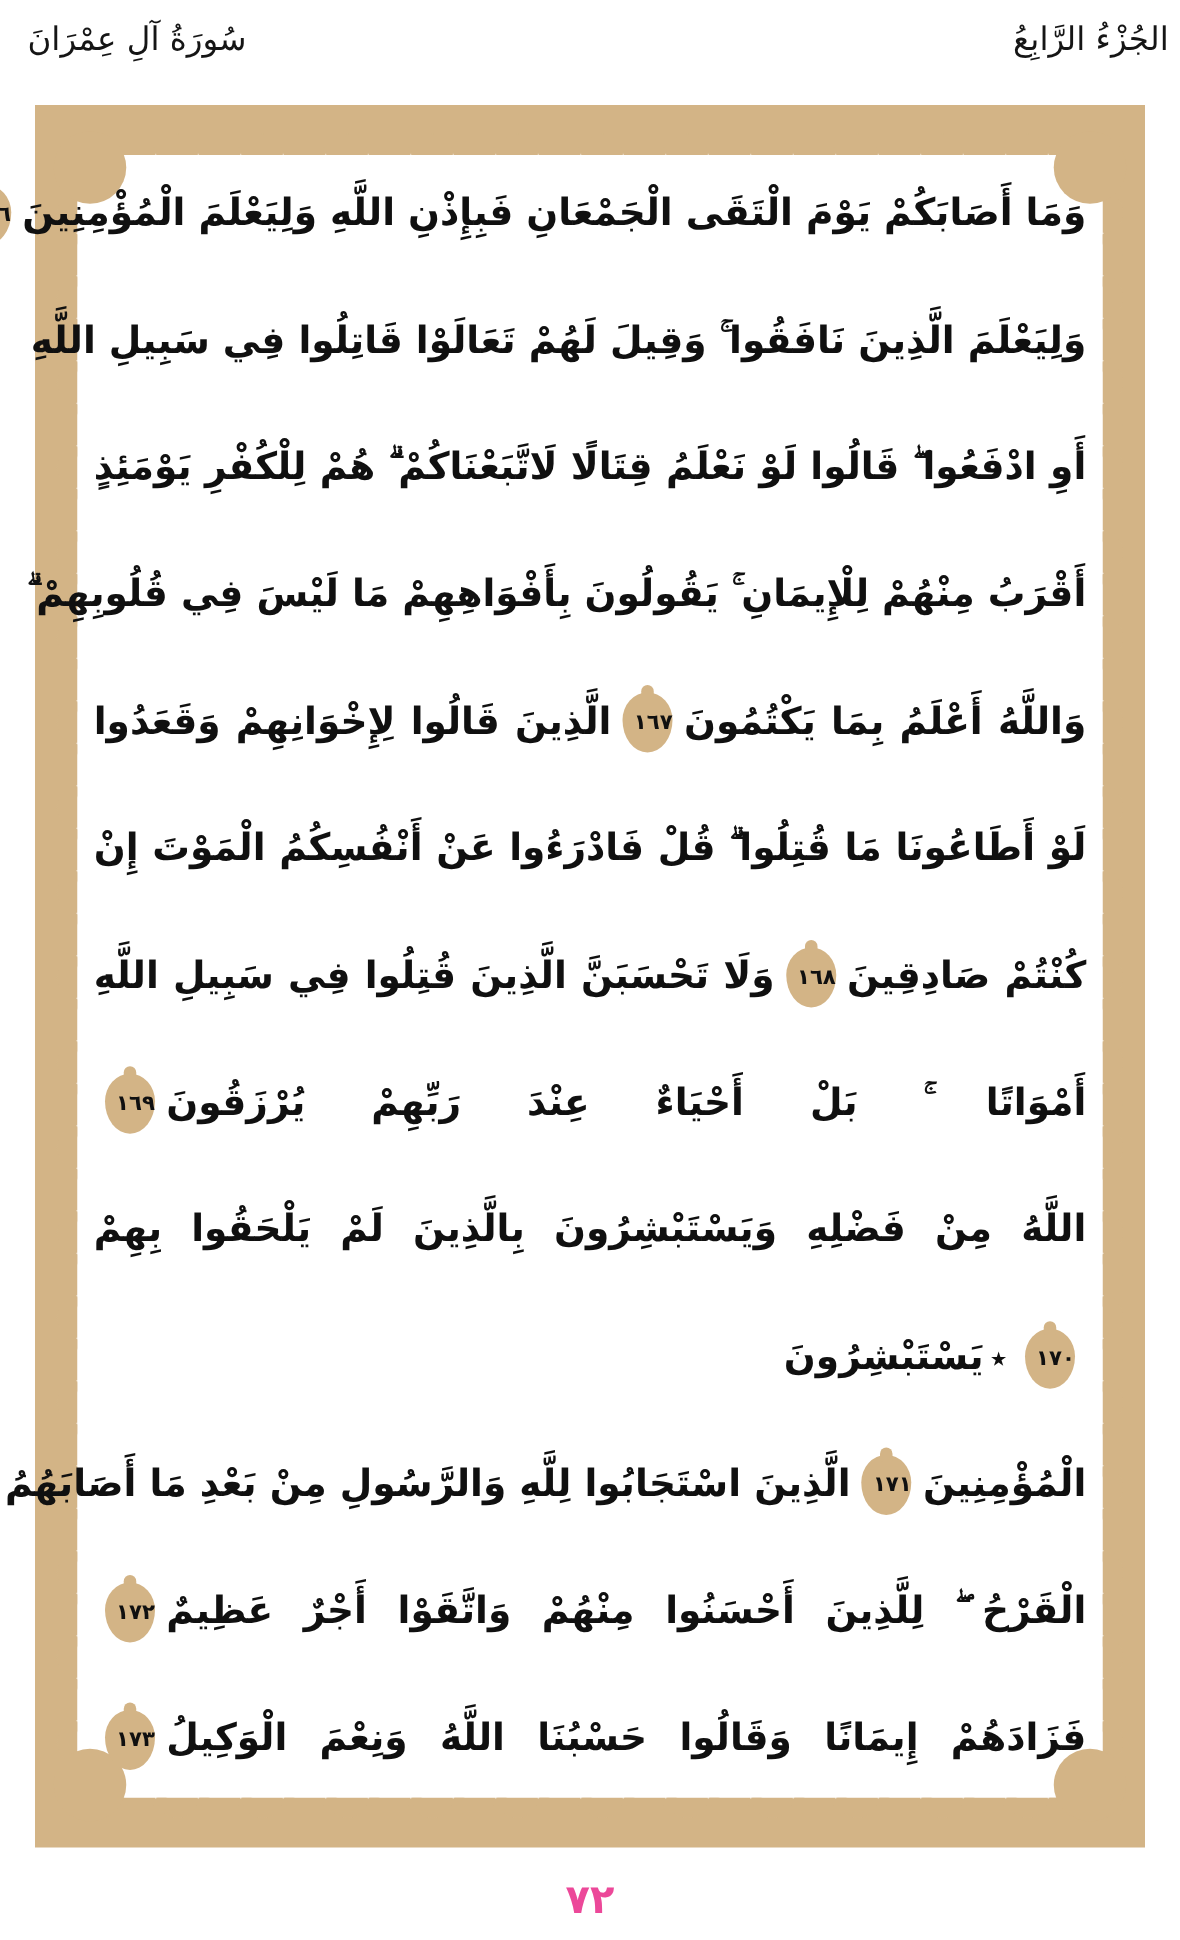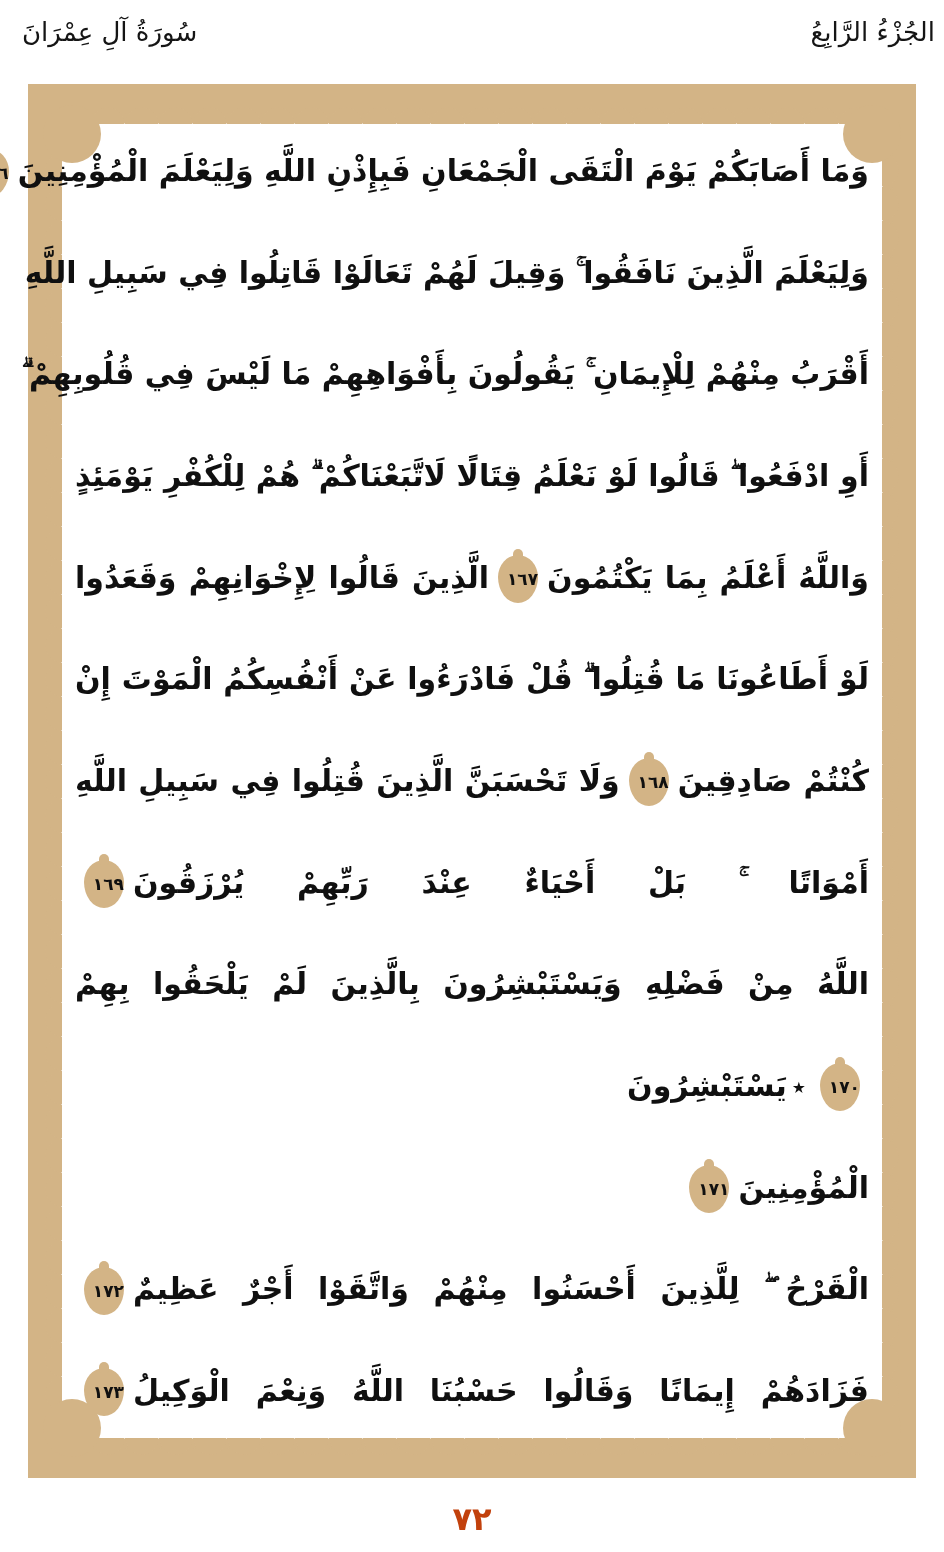--- a/index.html
+++ b/index.html
@@ -98,21 +98,21 @@
     line-height:48px;color:var(--ink);text-align:center;
   }
   .hizb-star{
     display:inline-block;font-size:26px;vertical-align:middle;
     margin:0 5px;color:var(--ink);line-height:1;
   }
 
   
   .page-number{
     position:absolute;left:0;right:0;top:1500px;
-    text-align:center;font-size:32px;font-weight:bold;color:#c2410c;
+    text-align:center;font-size:32px;font-weight:bold;color:#ec4899;
   }
 </style>
 </head>
 <body>
 
 <div class="page">
 
   <div class="hdr hdr-right">الجُزْءُ الرَّابِعُ</div>
   <div class="hdr hdr-left">سُورَةُ آلِ عِمْرَانَ</div>
 
@@ -123,28 +123,28 @@
     <div class="sc sc-right"></div>
     <div class="corner corner-tl"></div>
     <div class="corner corner-tr"></div>
     <div class="corner corner-bl"></div>
     <div class="corner corner-br"></div>
   </div>
 
   <div class="text-area">
       <div class="qline"><span class="qtext">وَمَا أَصَابَكُمْ يَوْمَ الْتَقَى الْجَمْعَانِ فَبِإِذْنِ اللَّهِ وَلِيَعْلَمَ الْمُؤْمِنِينَ</span><span class="medallion"><span class="mnum">١٦٦</span></span></div>
       <div class="qline"><span class="qtext">وَلِيَعْلَمَ الَّذِينَ نَافَقُوا ۚ وَقِيلَ لَهُمْ تَعَالَوْا قَاتِلُوا فِي سَبِيلِ اللَّهِ</span></div>
+      <div class="qline"><span class="qtext">أَوِ ادْفَعُوا ۖ قَالُوا لَوْ نَعْلَمُ قِتَالًا لَاتَّبَعْنَاكُمْ ۗ هُمْ لِلْكُفْرِ يَوْمَئِذٍ</span></div>
       <div class="qline"><span class="qtext">أَقْرَبُ مِنْهُمْ لِلْإِيمَانِ ۚ يَقُولُونَ بِأَفْوَاهِهِمْ مَا لَيْسَ فِي قُلُوبِهِمْ ۗ</span></div>
-      <div class="qline"><span class="qtext">أَوِ ادْفَعُوا ۖ قَالُوا لَوْ نَعْلَمُ قِتَالًا لَاتَّبَعْنَاكُمْ ۗ هُمْ لِلْكُفْرِ يَوْمَئِذٍ</span></div>
       <div class="qline"><span class="qtext">وَاللَّهُ أَعْلَمُ بِمَا يَكْتُمُونَ</span><span class="medallion"><span class="mnum">١٦٧</span></span><span class="qtext">الَّذِينَ قَالُوا لِإِخْوَانِهِمْ وَقَعَدُوا</span></div>
       <div class="qline"><span class="qtext">لَوْ أَطَاعُونَا مَا قُتِلُوا ۗ قُلْ فَادْرَءُوا عَنْ أَنْفُسِكُمُ الْمَوْتَ إِنْ</span></div>
       <div class="qline"><span class="qtext">كُنْتُمْ صَادِقِينَ</span><span class="medallion"><span class="mnum">١٦٨</span></span><span class="qtext">وَلَا تَحْسَبَنَّ الَّذِينَ قُتِلُوا فِي سَبِيلِ اللَّهِ</span></div>
       <div class="qline"><span class="qtext">أَمْوَاتًا ۚ بَلْ أَحْيَاءٌ عِنْدَ رَبِّهِمْ يُرْزَقُونَ</span><span class="medallion"><span class="mnum">١٦٩</span></span></div>
       <div class="qline"><span class="qtext">اللَّهُ مِنْ فَضْلِهِ وَيَسْتَبْشِرُونَ بِالَّذِينَ لَمْ يَلْحَقُوا بِهِمْ</span></div>
       <div class="qline"><span class="medallion"><span class="mnum">١٧٠</span></span><span class="hizb-star">٭</span><span class="qtext">يَسْتَبْشِرُونَ</span></div>
-      <div class="qline"><span class="qtext">الْمُؤْمِنِينَ</span><span class="medallion"><span class="mnum">١٧١</span></span></div>
+      <div class="qline"><span class="qtext">الْمُؤْمِنِينَ</span><span class="medallion"><span class="mnum">١٧١</span></span><span class="qtext">الَّذِينَ اسْتَجَابُوا لِلَّهِ وَالرَّسُولِ مِنْ بَعْدِ مَا أَصَابَهُمُ</span></div>
       <div class="qline"><span class="qtext">الْقَرْحُ ۖ لِلَّذِينَ أَحْسَنُوا مِنْهُمْ وَاتَّقَوْا أَجْرٌ عَظِيمٌ</span><span class="medallion"><span class="mnum">١٧٢</span></span></div>
       <div class="qline"><span class="qtext">فَزَادَهُمْ إِيمَانًا وَقَالُوا حَسْبُنَا اللَّهُ وَنِعْمَ الْوَكِيلُ</span><span class="medallion"><span class="mnum">١٧٣</span></span></div>
     </div>
 
   <div class="page-number">٧٢</div>
 
 </div>
 
 </body></html>

